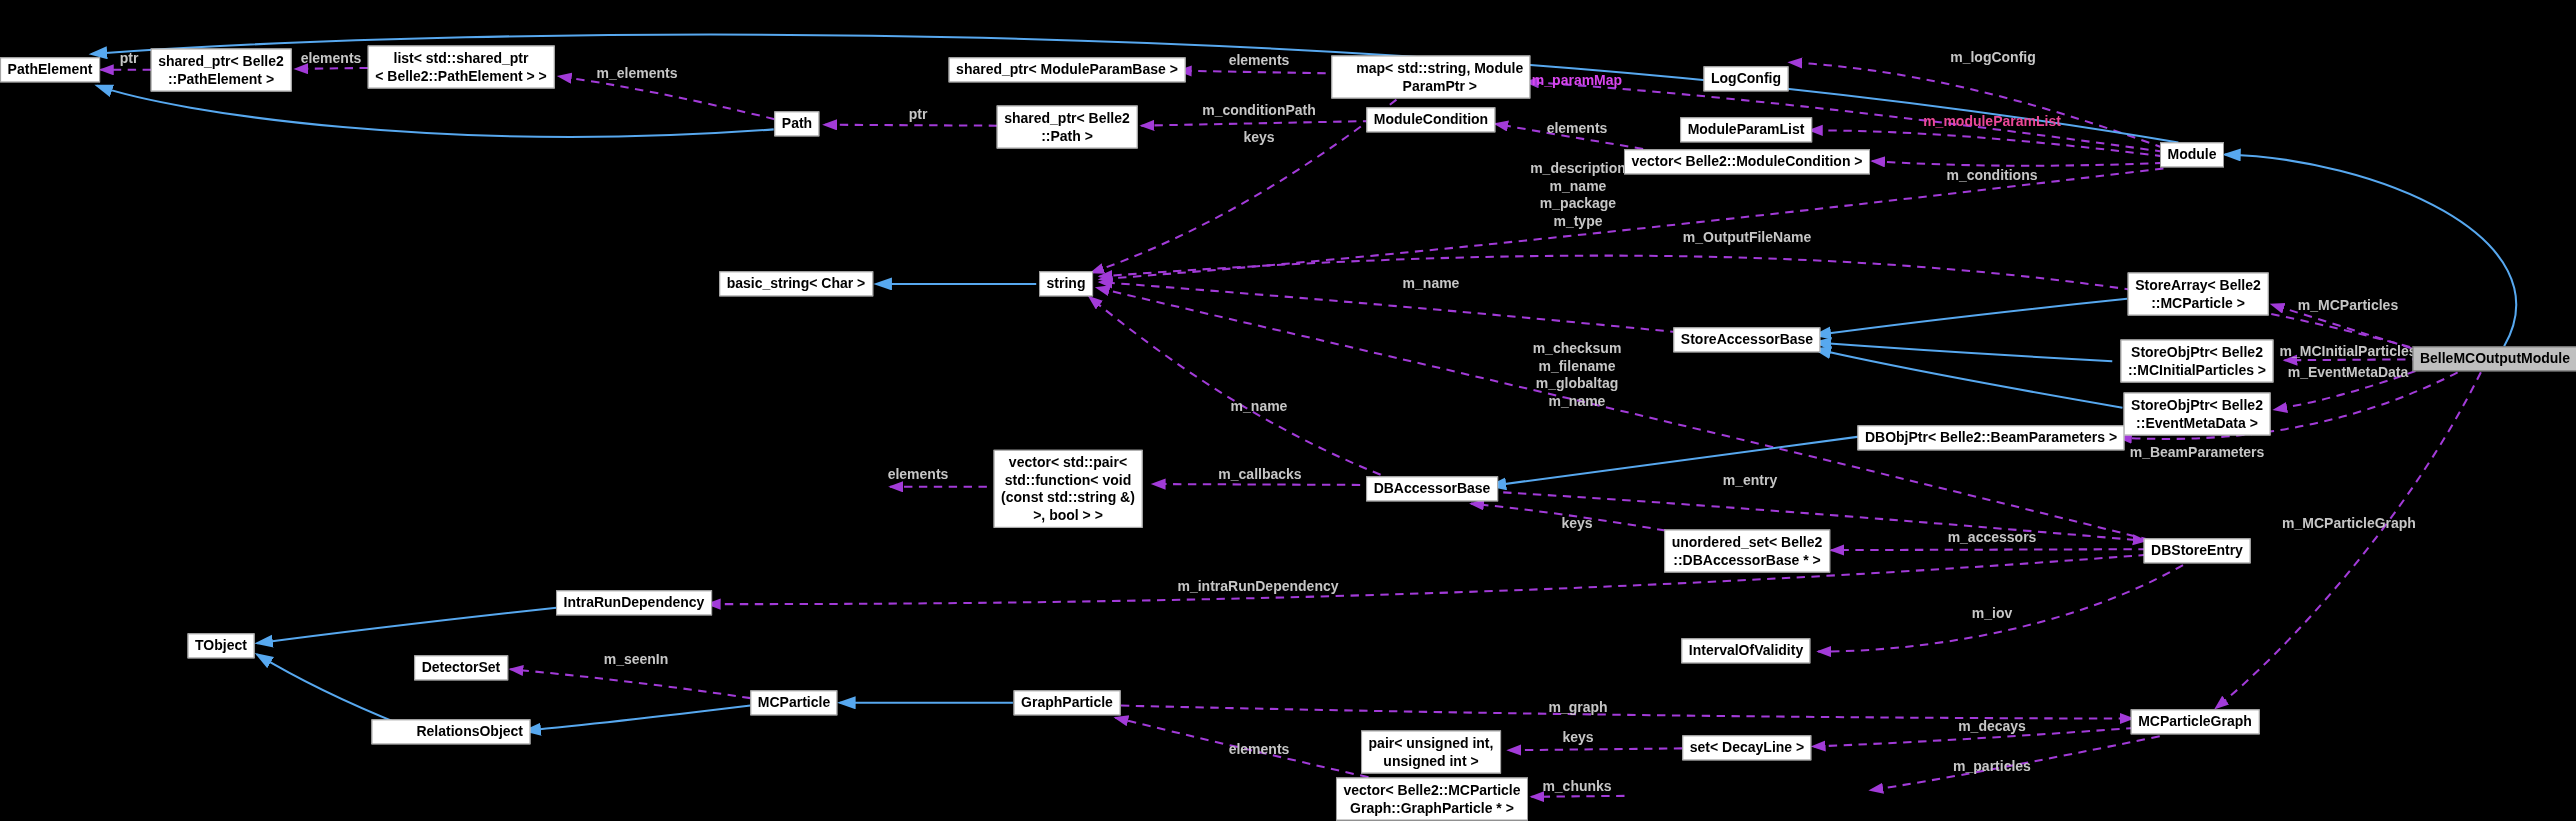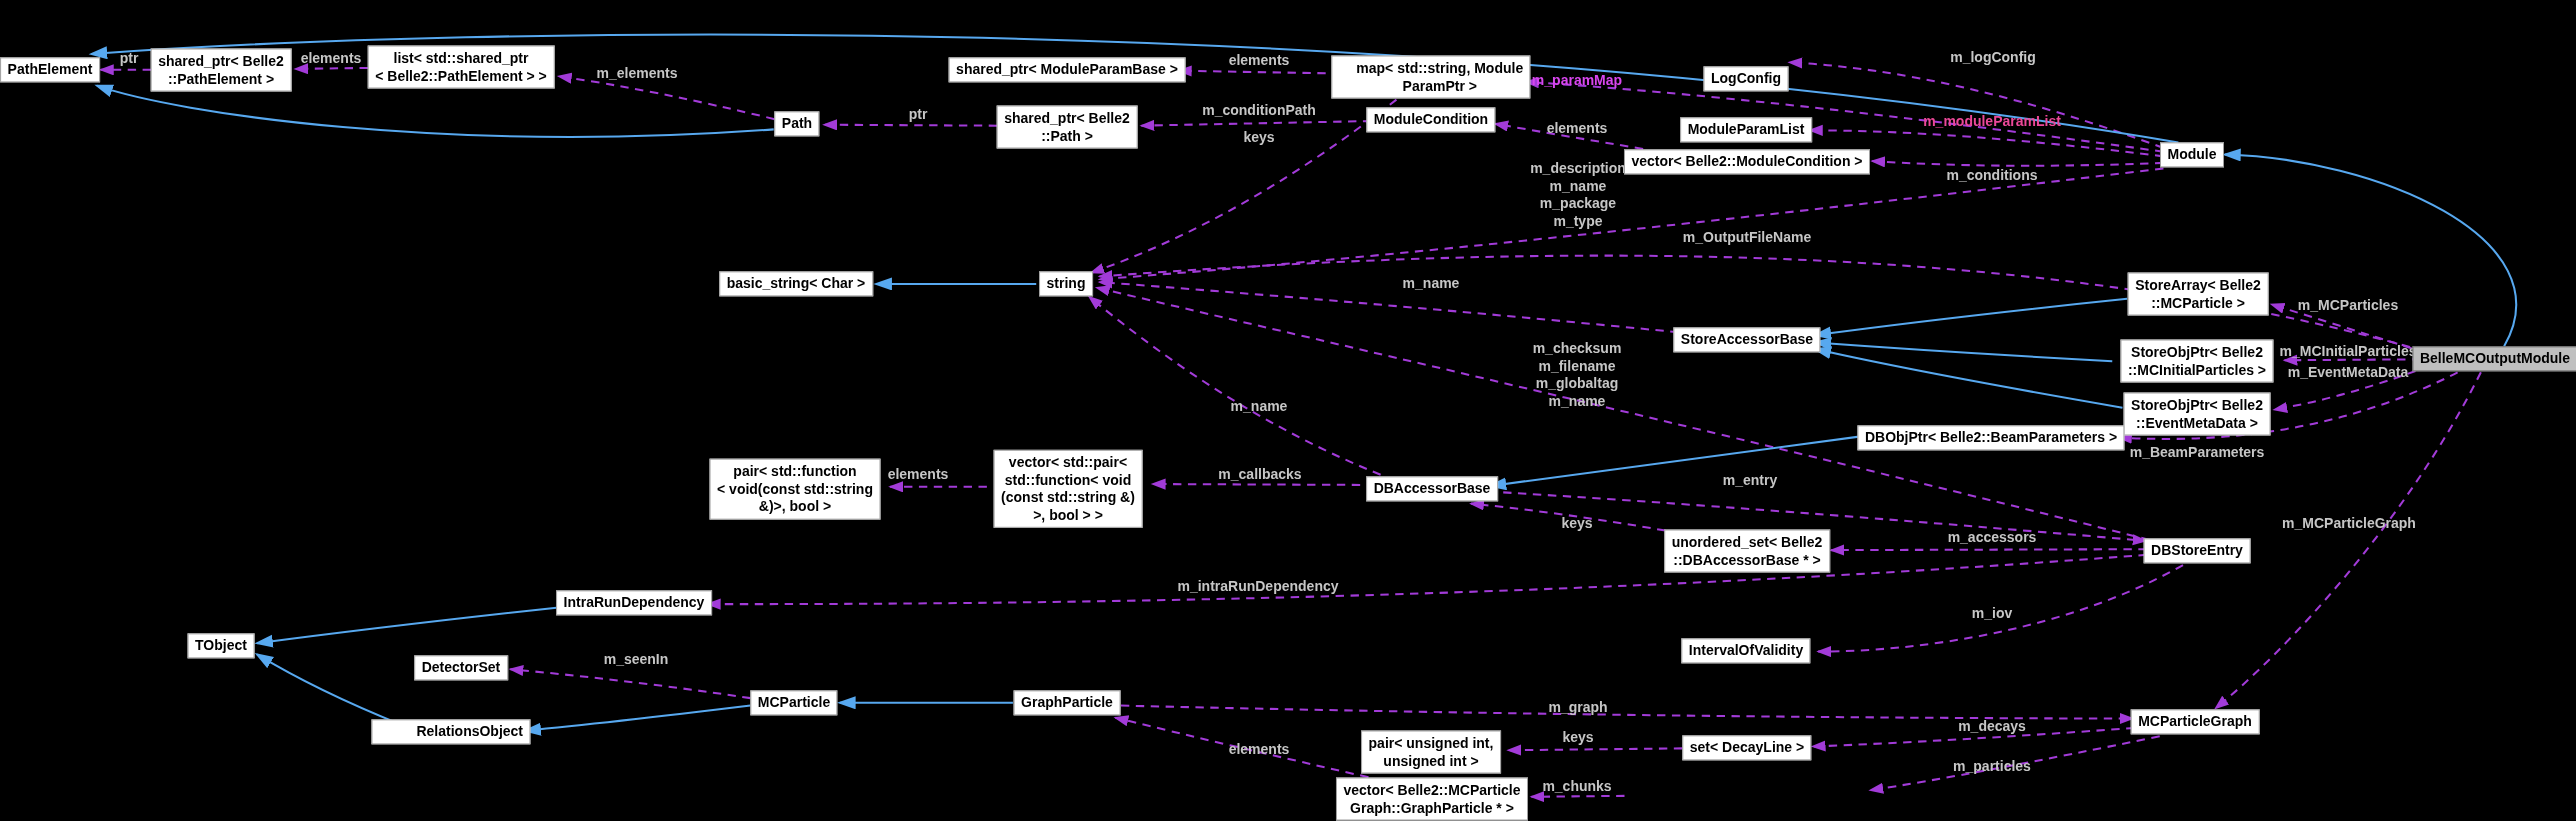--- a/index.html
+++ b/index.html
@@ -177,25 +177,20 @@
     <div class="node" style="left: 2197px; top: 414px;">
       <div>StoreObjPtr&lt; Belle2</div>
       <div>::EventMetaData &gt;</div>
     </div>
     <div class="node highlight" style="left: 2495px; top: 359px;">
       <div>BelleMCOutputModule</div>
     </div>
     <div class="node" style="left: 1991px; top: 438px;">
       <div>DBObjPtr&lt; Belle2::BeamParameters &gt;</div>
     </div>
-    <div class="node" style="left: 795px; top: 489px;">
-      <div>pair&lt; std::function</div>
-      <div>&lt; void(const std::string</div>
-      <div>&amp;)&gt;, bool &gt;</div>
-    </div>
     <div class="node" style="left: 1068px; top: 489px;">
       <div>vector&lt; std::pair&lt;</div>
       <div>std::function&lt; void</div>
       <div>(const std::string &amp;)</div>
       <div>&gt;, bool &gt; &gt;</div>
     </div>
     <div class="node" style="left: 1432px; top: 489px;">
       <div>DBAccessorBase</div>
     </div>
     <div class="node" style="left: 1747px; top: 551px;">

